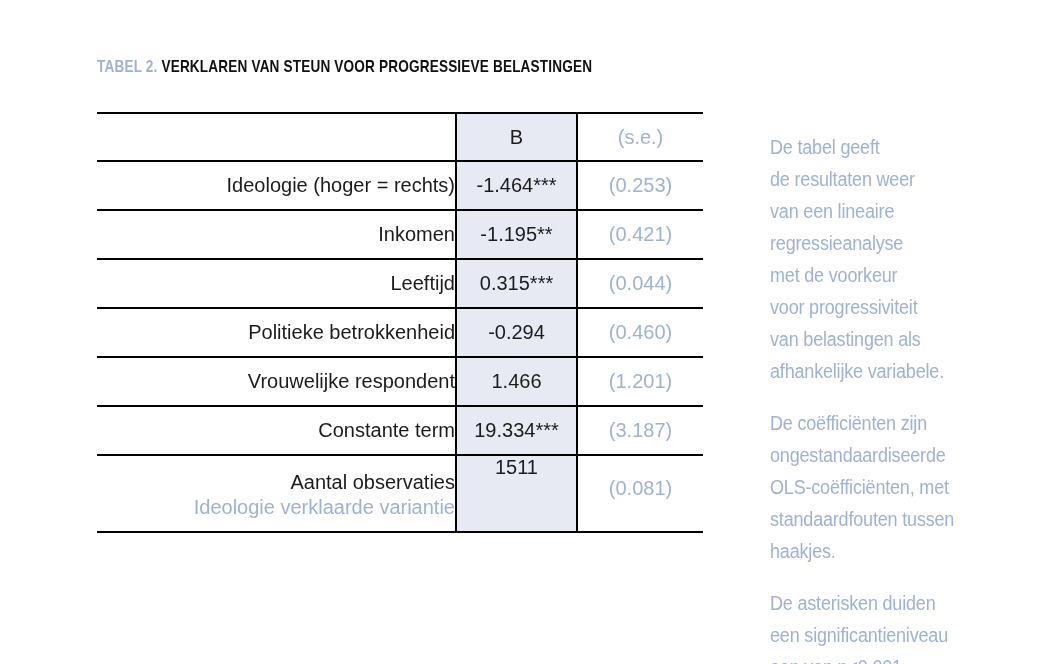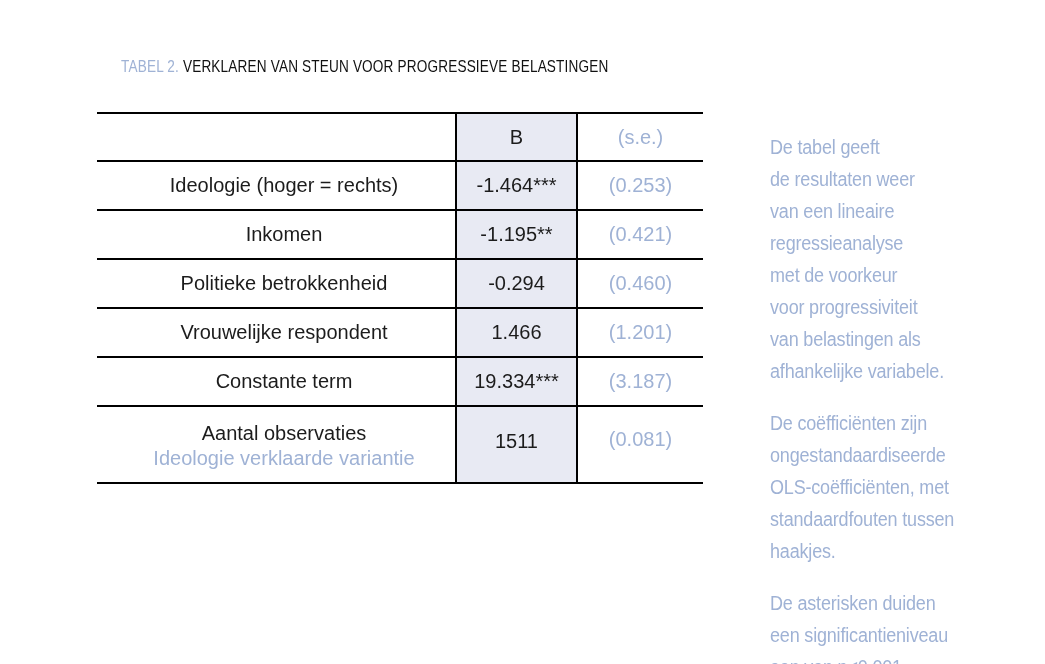--- a/index.html
+++ b/index.html
@@ -15,23 +15,22 @@
     background:var(--page-bg,#fff);
     font-family:"Liberation Sans",sans-serif;
     color:var(--text,#1c1c1c);
     position:relative;
     overflow:hidden;
   }
 
   
   .title{
     position:absolute;left:97px;top:57px;
-    font-size:17px;font-weight:normal;white-space:nowrap;
+    font-size:17px;font-weight:bold;white-space:nowrap;
     line-height:20px;
-    margin-left:24px;
   }
   .title-inner{
     display:inline-block;
     transform:scaleX(0.8);
     transform-origin:0 50%;
     letter-spacing:0.2px;
   }
   .title-label{color:var(--accent-blue,#9fb2d5);}
   .title-text{color:#111;}
 
@@ -46,34 +45,34 @@
   }
   col.c1{width:359px;}
   col.c2{width:121px;}
   col.c3{width:126px;}
   tr{border-bottom:2px solid var(--rule,#000);}
   td{
     font-size:20px;
     vertical-align:middle;
     overflow:hidden;
   }
-  td.label-cell{padding-left:16px;text-align:center;color:var(--text,#1c1c1c);}
+  td.label-cell{padding-left:16px;text-align:right;color:var(--text,#1c1c1c);}
   td.b-cell{
     text-align:center;
     background:var(--column-shade,#e8eaf3);
     border-left:2px solid var(--rule,#000);
     border-right:2px solid var(--rule,#000);
     color:var(--text,#1c1c1c);
   }
   td.se-cell{text-align:center;color:var(--accent-blue,#9fb2d5);}
   tr.header-row td{height:48px;}
   tr.data-row td{height:49px;}
   tr.footer-row td{height:77px;}
   tr.footer-row td.label-cell{vertical-align:middle;line-height:25px;padding-top:2px;}
-  tr.footer-row td.b-cell{vertical-align:top;padding-top:23px;margin-top:40px;}
+  tr.footer-row td.b-cell{vertical-align:top;padding-top:0;margin-top:40px;}
   tr.footer-row td.se-cell{vertical-align:bottom;padding-bottom:31px;}
   .footer-label-secondary{color:var(--accent-blue,#9fb2d5);}
 
   
   .notes{
     position:absolute;left:770px;top:131px;width:230px;
     color:var(--accent-blue,#9fb2d5);
     font-size:20px;line-height:32px;
   }
   .notes p{
@@ -110,20 +109,25 @@
       <td class="label-cell">Ideologie (hoger = rechts)</td>
       <td class="b-cell">-1.464***</td>
       <td class="se-cell">(0.253)</td>
     </tr>
     <tr class="data-row">
       <td class="label-cell">Inkomen</td>
       <td class="b-cell">-1.195**</td>
       <td class="se-cell">(0.421)</td>
     </tr>
     <tr class="data-row">
+      <td class="label-cell">Leeftijd</td>
+      <td class="b-cell">0.315***</td>
+      <td class="se-cell">(0.044)</td>
+    </tr>
+    <tr class="data-row">
       <td class="label-cell">Politieke betrokkenheid</td>
       <td class="b-cell">-0.294</td>
       <td class="se-cell">(0.460)</td>
     </tr>
     <tr class="data-row">
       <td class="label-cell">Vrouwelijke respondent</td>
       <td class="b-cell">1.466</td>
       <td class="se-cell">(1.201)</td>
     </tr>
     <tr class="data-row">

